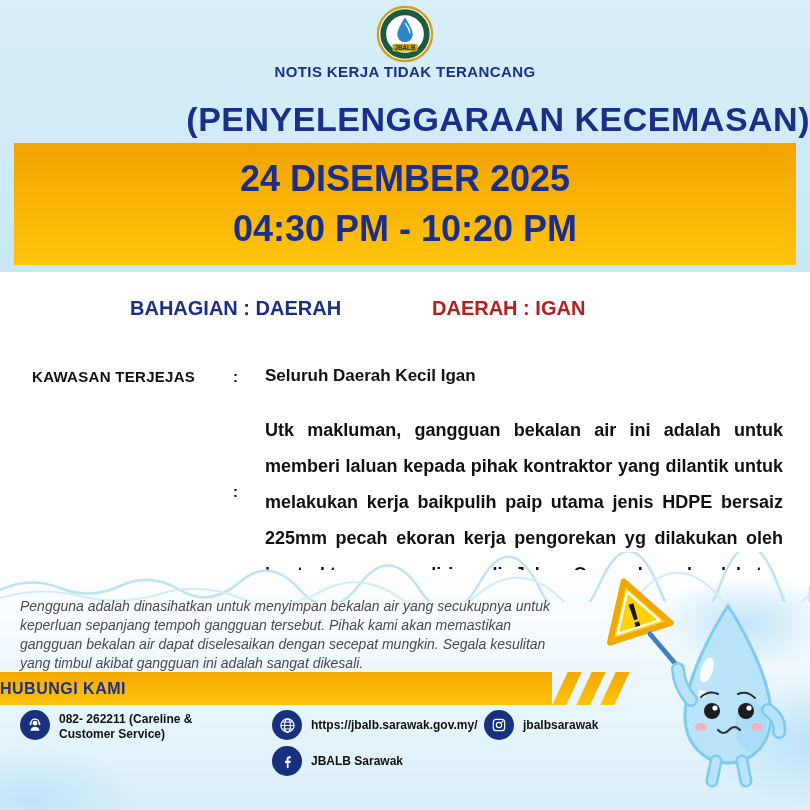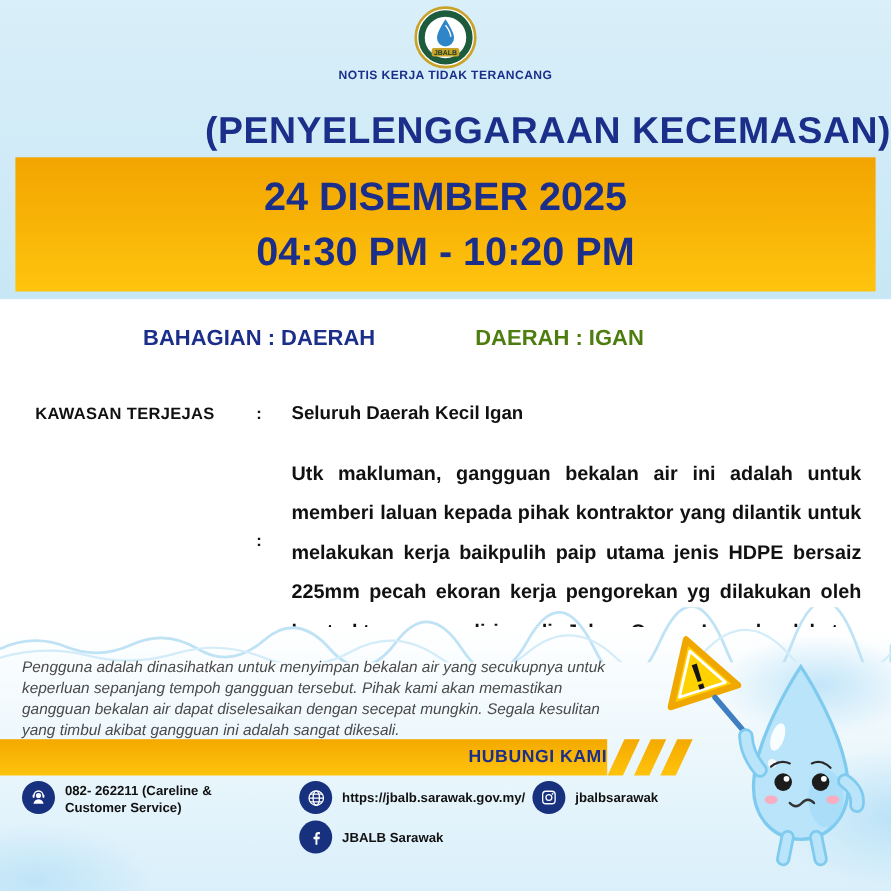--- a/index.html
+++ b/index.html
@@ -9,39 +9,39 @@
     background:#ffffff; font-family:"Liberation Sans", sans-serif;
   }
   
   .header-bg {
     position:absolute; top:0; left:0; width:810px; height:272px;
     background:linear-gradient(180deg,#d9eff9 0%, #c8e7f5 100%);
   }
   .logo { position:absolute; top:5px; left:376px; width:58px; height:58px; }
   .subtitle {
     position:absolute; top:63px; left:0; width:810px; text-align:center;
-    color:#1b2f8a; font-weight:bold; font-size:11px; letter-spacing:.4px;
+    color:#1b2f8a; font-weight:bold; font-size:15px; letter-spacing:.4px;
   }
   .title {
     position:absolute; top:100px; left:0; width:810px; text-align:right;
     color:#1b2f8a; font-weight:bold; font-size:34px; letter-spacing:.5px;
   }
   .banner {
     position:absolute; top:143px; left:14px; width:782px; height:122px;
     background:linear-gradient(180deg,#f2a400 0%, #ffc40e 100%);
     display:flex; flex-direction:column; align-items:center; justify-content:center; gap:8px;
   }
   .banner .date, .banner .time { color:#1b2f8a; font-weight:bold; font-size:36px; }
   .loc-bahagian {
     position:absolute; top:297px; left:130px;
     color:#1b2f8a; font-weight:bold; font-size:20px;
   }
   .loc-daerah {
     position:absolute; top:297px; left:432px;
-    color:#4d7c0f; font-weight:bold; font-size:20px;
+    color:#b91c1c; font-weight:bold; font-size:20px;
   }
   .lbl { position:absolute; color:#111; font-weight:bold; font-size:15px; letter-spacing:.3px; }
   .lbl-kawasan { top:368px; left:32px; }
   .colon-kawasan { top:368px; left:233px; }
   .val-kawasan {
     position:absolute; top:366px; left:265px;
     color:#111; font-weight:bold; font-size:17px;
   }
   .lbl-huraian { top:483px; left:32px; }
   .colon-huraian { top:483px; left:233px; }
@@ -59,21 +59,21 @@
       linear-gradient(180deg,#ffffff 0%, #ecf7fc 45%, #d9effa 100%);
   }
   .waves { position:absolute; top:552px; left:0; width:810px; height:50px; }
   .advisory {
     position:absolute; top:597px; left:20px; width:550px;
     font-style:italic; color:#4a4a4a; font-size:14px; line-height:19px; font-weight:500;
   }
   .hubungi-bar {
     position:absolute; top:672px; left:0; width:552px; height:33px;
     background:linear-gradient(180deg,#f4a900 0%, #ffc30c 100%);
-    display:flex; align-items:center; justify-content:flex-end;
+    display:flex; align-items:center; justify-content:flex-start;
   }
   .hubungi-bar span { color:#1b2f8a; font-weight:bold; font-size:16px; letter-spacing:.5px; }
   .stripe {
     position:absolute; top:672px; width:14px; height:33px;
     background:linear-gradient(180deg,#f4a900,#ffc30c); transform:skewX(-25deg);
   }
   .stripe1 { left:560px; } .stripe2 { left:584px; } .stripe3 { left:608px; }
   .contact { position:absolute; display:flex; align-items:flex-start; gap:9px; }
   .contact .icon-circle {
     width:30px; height:30px; border-radius:50%; background:#17317e; flex:0 0 auto;

